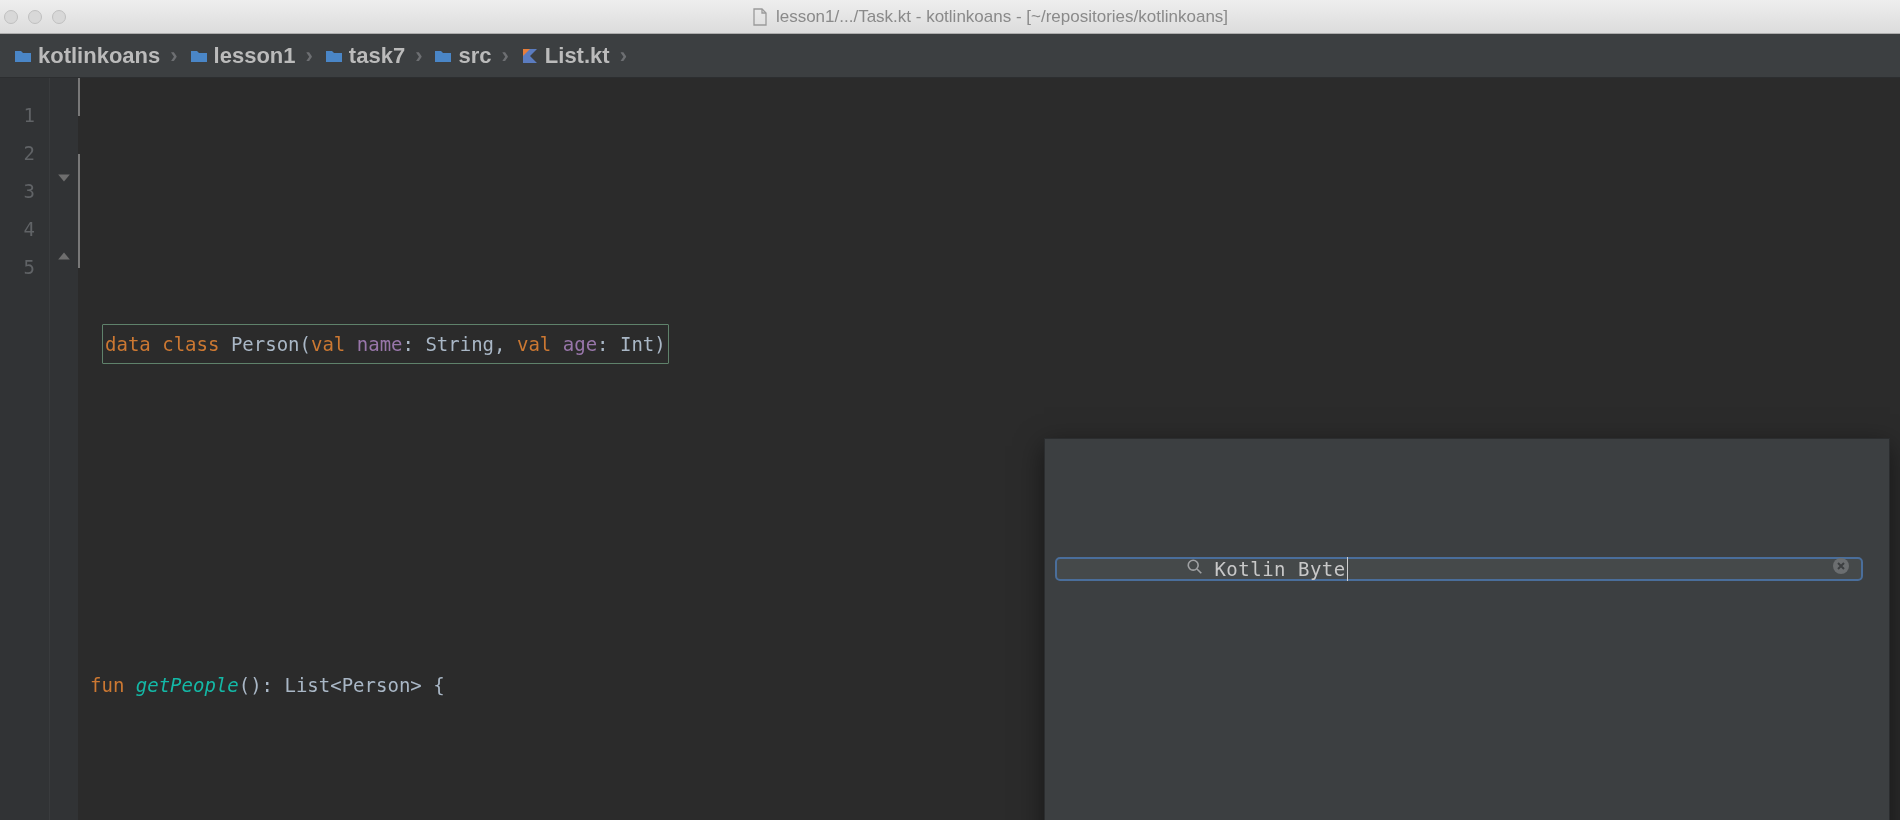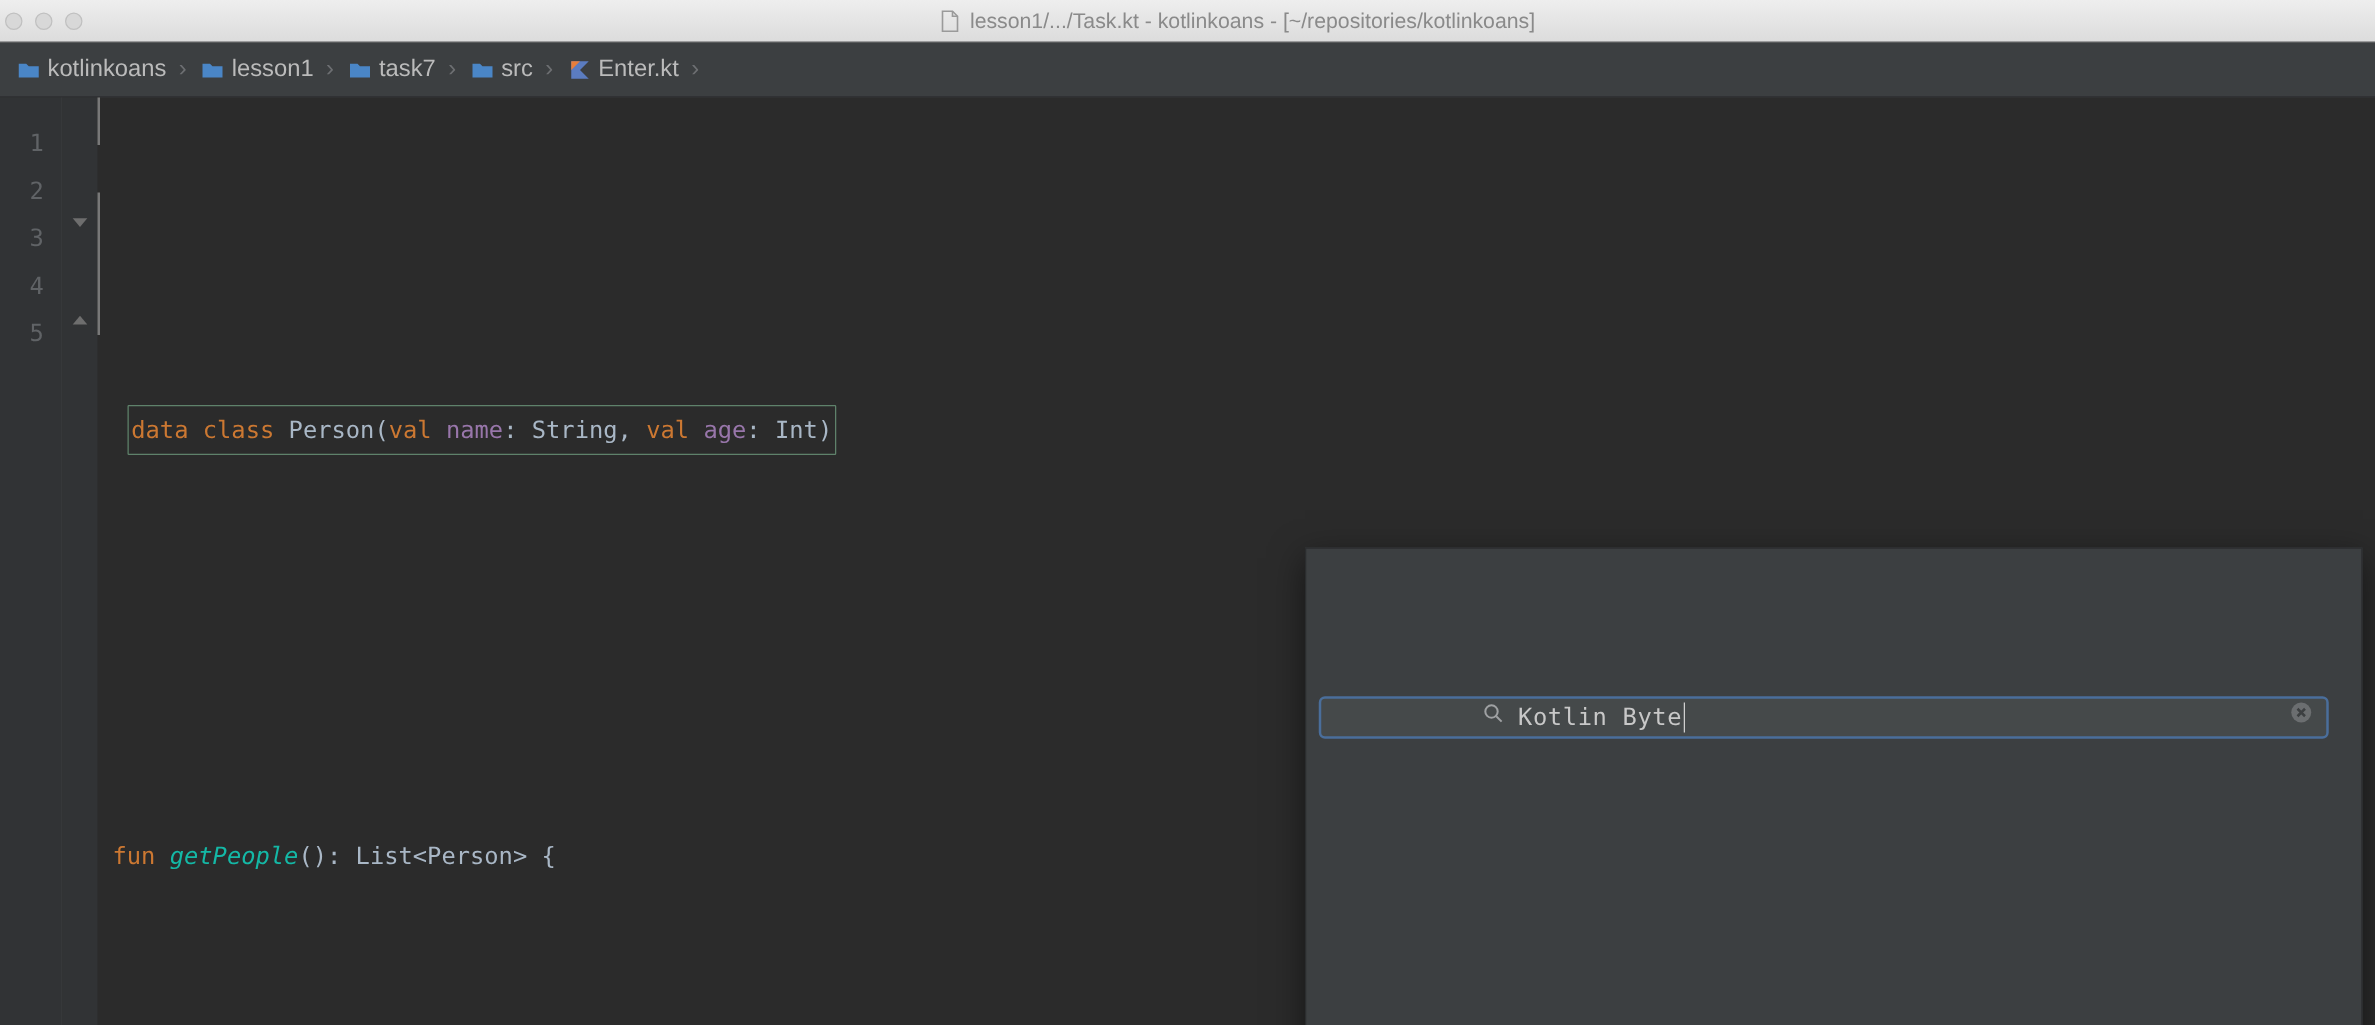--- a/index.html
+++ b/index.html
@@ -40,23 +40,23 @@
   .titlebar .file-icon-svg { flex: 0 0 auto; }
 
   
   .crumbbar {
     height: 44px;
     background: #3c3f41;
     display: flex;
     align-items: center;
     padding: 0 8px;
     border-bottom: 1px solid #2c2e30;
-    font-size: 19px;
+    font-size: 22px;
     color: #bbbbbb;
-    font-weight: 400;
+    font-weight: 700;
   }
   .crumb {
     display: flex;
     align-items: center;
     gap: 6px;
     padding: 0 6px;
   }
   .crumb svg.ficon { width: 18px; height: 18px; }
   .crumb .chev {
     margin-left: 4px;
@@ -138,21 +138,21 @@
     box-shadow: 0 8px 26px rgba(0,0,0,0.5);
     font-size: 19px;
   }
   .popup .prompt {
     padding: 12px 16px 8px 16px;
     color: #bfbfbf;
     font-weight: 600;
   }
   .popup .search-row {
     margin: 4px 26px 10px 10px;
-    height: 34px;
+    height: 24px;
     background: #45494a;
     border: 2px solid #4a6e9b;
     border-radius: 5px;
     display: flex;
     align-items: center;
     padding: 0 10px;
     gap: 10px;
     font-family: "Menlo", monospace;
     color: #c8c8c8;
     letter-spacing: .5px;
@@ -213,21 +213,21 @@
         <path fill="#4a86c7" d="M1 4h6l2 2h8v9H1z"></path>
       </svg>
     <span>src</span>
     <span class="chev">›</span>
   </div>
   <div class="crumb">
     <svg class="ficon" viewBox="0 0 18 18">
       <polygon points="2,2 16,2 9,9 16,16 2,16" fill="#5b7cc0"></polygon>
       <polygon points="2,2 9,2 2,9" fill="#e87e3a"></polygon>
     </svg>
-    <span>Enter.kt</span>
+    <span>List.kt</span>
     <span class="chev">›</span>
   </div>
 </div>
 
 <div class="editor-wrap">
   <div class="gutter">
     <div>1</div>
     <div>2</div>
     <div>3</div>
     <div>4</div>

